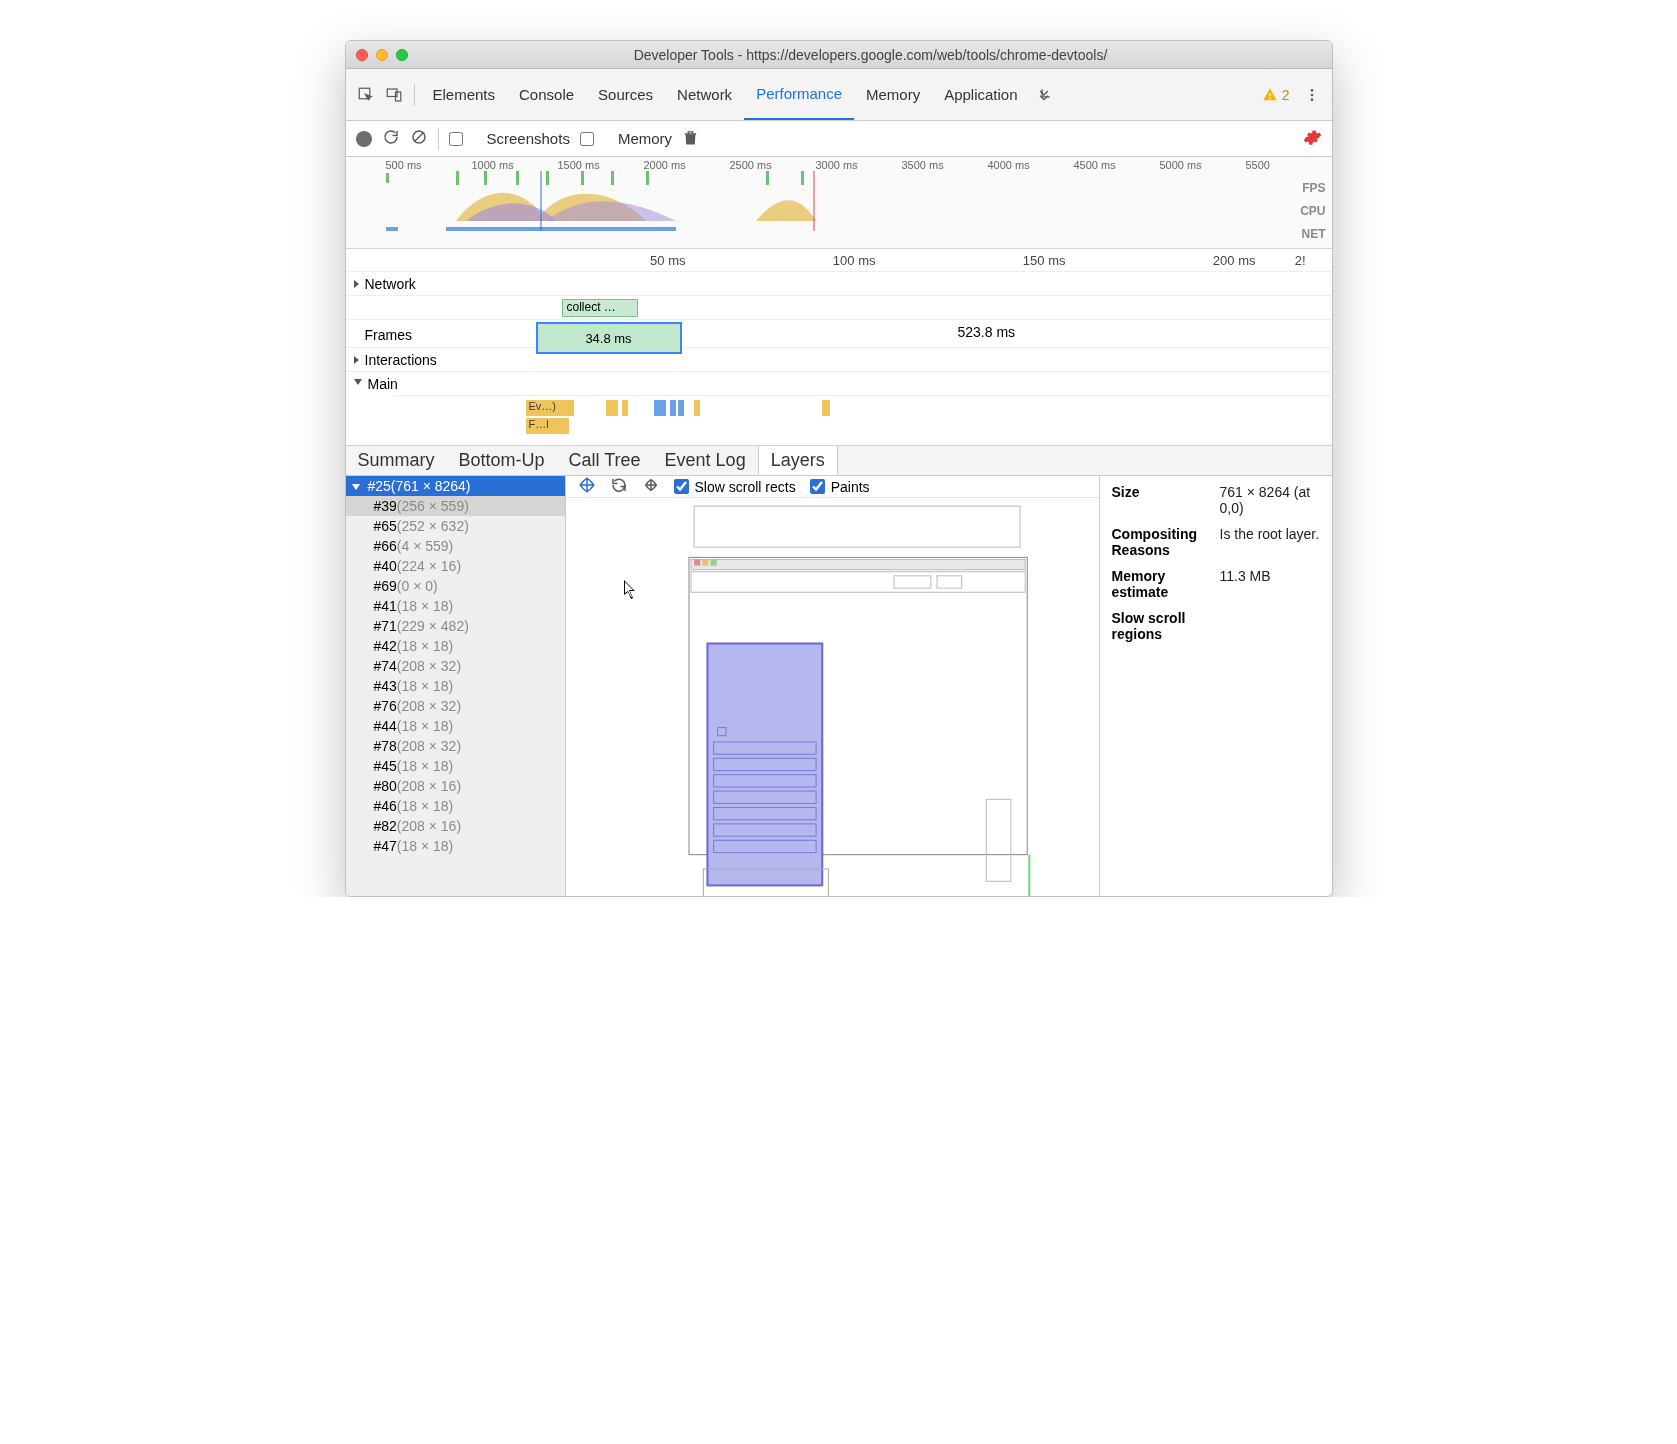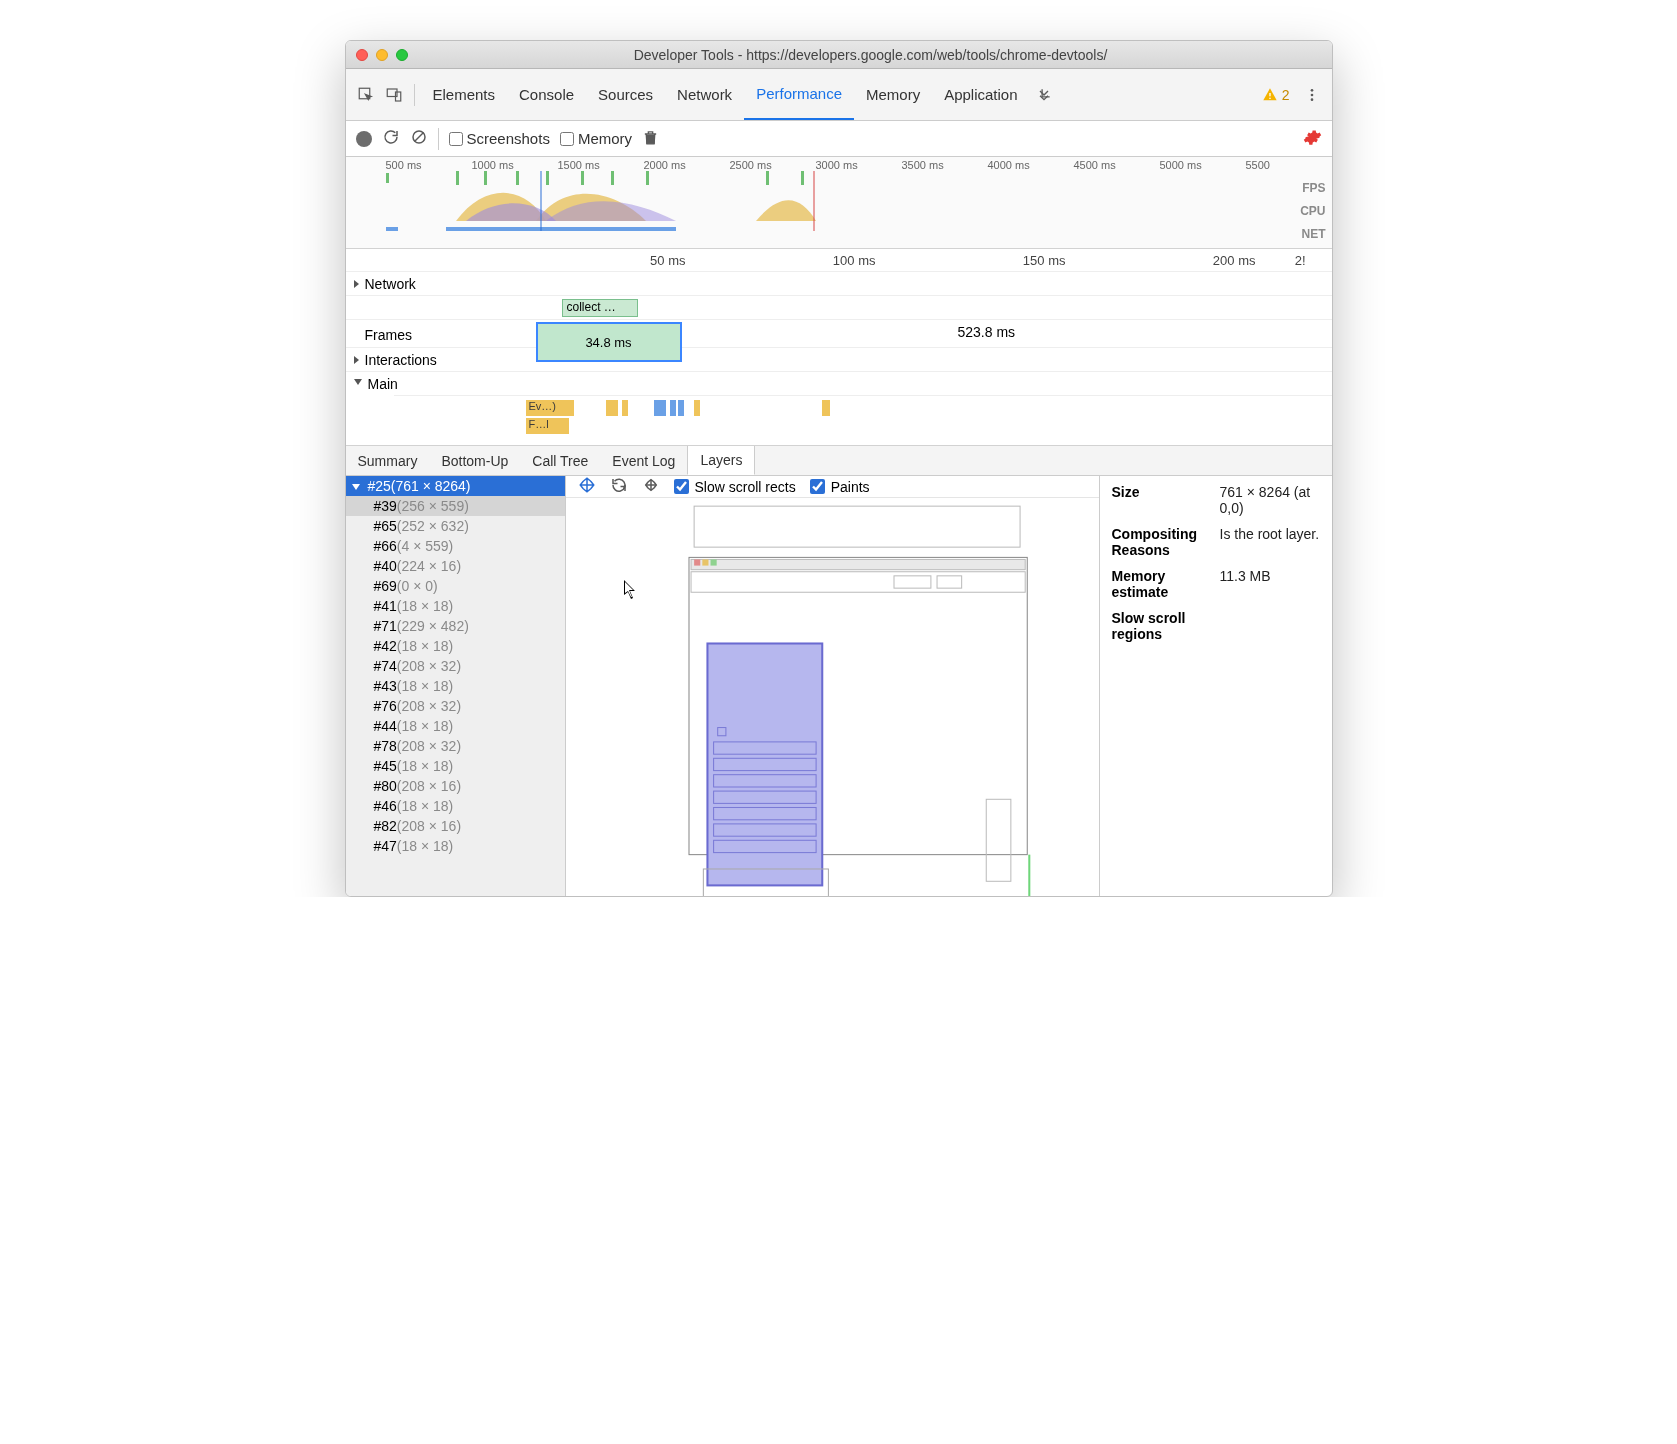--- a/index.html
+++ b/index.html
@@ -57,44 +57,44 @@
     align-items:center;
     height:36px;
     border-bottom:1px solid #ccc;
     background:#fff;
     padding: 0 10px;
     font-size: 15px;
     gap: 10px;
     color:#333;
   }
   .record-dot { width:16px; height:16px; border-radius:50%; background:#6d6d6d; }
-  .toolbar .cb { display:flex; align-items:center; gap:4px; color:#333; }
+  .toolbar .cb { display:flex; align-items:center; gap:24px; color:#333; }
   .toolbar input[type=checkbox]{ width:14px; height:14px; }
   .gear { color:#e53935; margin-left:auto; }
   
   .overview { position:relative; height:92px; border-bottom:1px solid #d2d2d2; background:#fafafa; }
   .overview .ticks { display:flex; font-size:11px; color:#666; padding:2px 0 0 40px; }
   .overview .ticks span { width:86px; }
   .ov-right-labels { position:absolute; right:6px; top:20px; font-size:12px; color:#8a8a8a; text-align:right; line-height:1.9; font-weight:600; }
   .ov-chart { position:absolute; left:40px; right:36px; top:14px; height:60px; }
   
   .tracks { border-bottom:1px solid #d2d2d2; font-size:14px; }
   .track-header { height:24px; display:flex; align-items:center; padding-left:8px; background:#fff; border-top:1px solid #eee; }
   .track-row { position:relative; height:28px; border-top:1px solid #eee; }
   .ruler-row { display:flex; font-size:13px; color:#444; padding-left:150px; height:22px; align-items:center; }
   .ruler-row span { flex:0 0 190px; text-align:right; }
-  .frame-box { position:absolute; left:190px; top:2px; width:146px; height:40px; background:#c1e7cd; border:2px solid #3b86ff; display:flex; align-items:center; justify-content:center; font-size:13px; }
+  .frame-box { position:absolute; left:190px; top:2px; width:146px; height:32px; background:#c1e7cd; border:2px solid #3b86ff; display:flex; align-items:center; justify-content:center; font-size:13px; }
   .collect-box { position:absolute; left:216px; top:3px; width:76px; height:18px; background:#cae9d2; border:1px solid #7abf8d; font-size:12px; padding-left:4px; overflow:hidden; white-space:nowrap; }
   .frame-ms-2 { position:absolute; left:612px; top:4px; font-size:14px; }
   .disclosure-tri { display:inline-block; width:0;height:0; border-left:5px solid #555; border-top:4px solid transparent; border-bottom:4px solid transparent; margin-right:6px; }
   .disclosure-tri.open { border-left:4px solid transparent; border-right:4px solid transparent; border-top:6px solid #555; }
   .flame-area { height:50px; border-top:1px solid #eee; position:relative;margin-left:48px; }
   .ev-box { position:absolute; top:4px; height:16px; background:#efc45a; font-size:11px; padding:0 3px; overflow:hidden; color:#3b3b3b; }
   
-  .detail-tabs { display:flex; height:30px; border-bottom:1px solid #ccc; background:#f4f4f4; align-items:stretch; font-size:14px; }
+  .detail-tabs { display:flex; height:30px; border-bottom:1px solid #ccc; background:#f4f4f4; align-items:stretch; font-size:18px; }
   .detail-tabs .dtab { padding:0 12px; display:flex; align-items:center; color:#333; cursor:pointer; }
   .detail-tabs .dtab.active { background:#fff; border:1px solid #ccc; border-bottom:1px solid #fff; border-top:none; }
   
   .bottom { display:flex; height:420px; }
   .layer-tree {
     width:220px; background:#efefef; border-right:1px solid #ccc;
     font-size:14px; overflow:auto;
   }
   .layer-tree .node { padding:2px 6px; white-space:nowrap; cursor:pointer; }
   .layer-tree .node.selected { background:#2a6fd6; color:#fff; }

